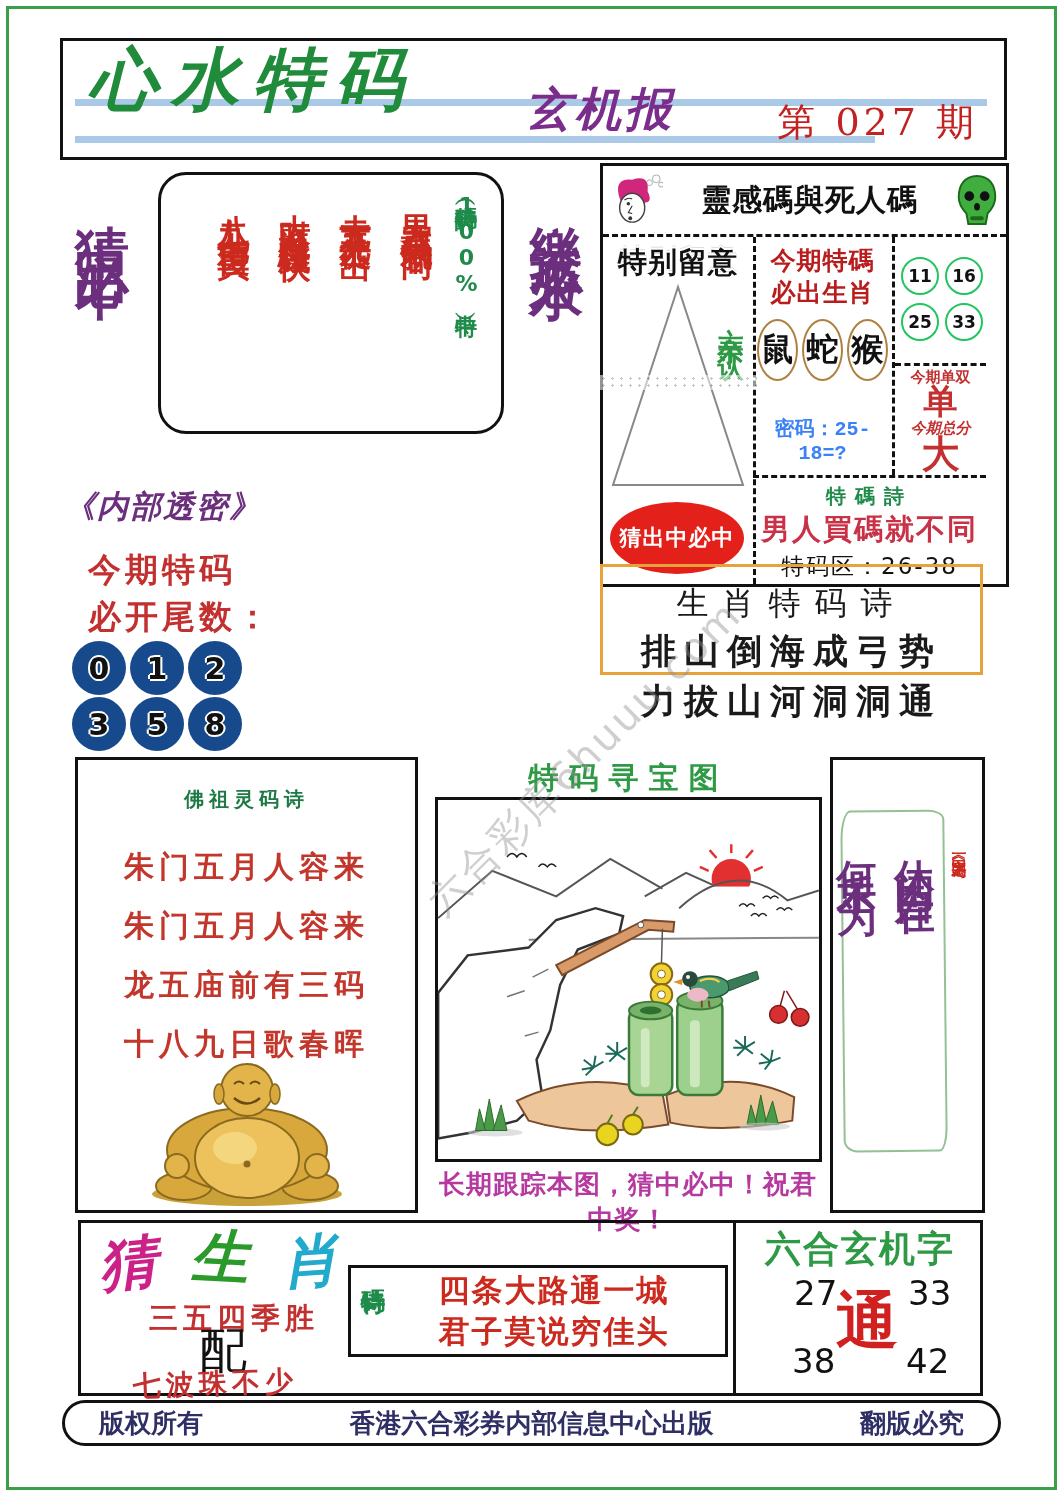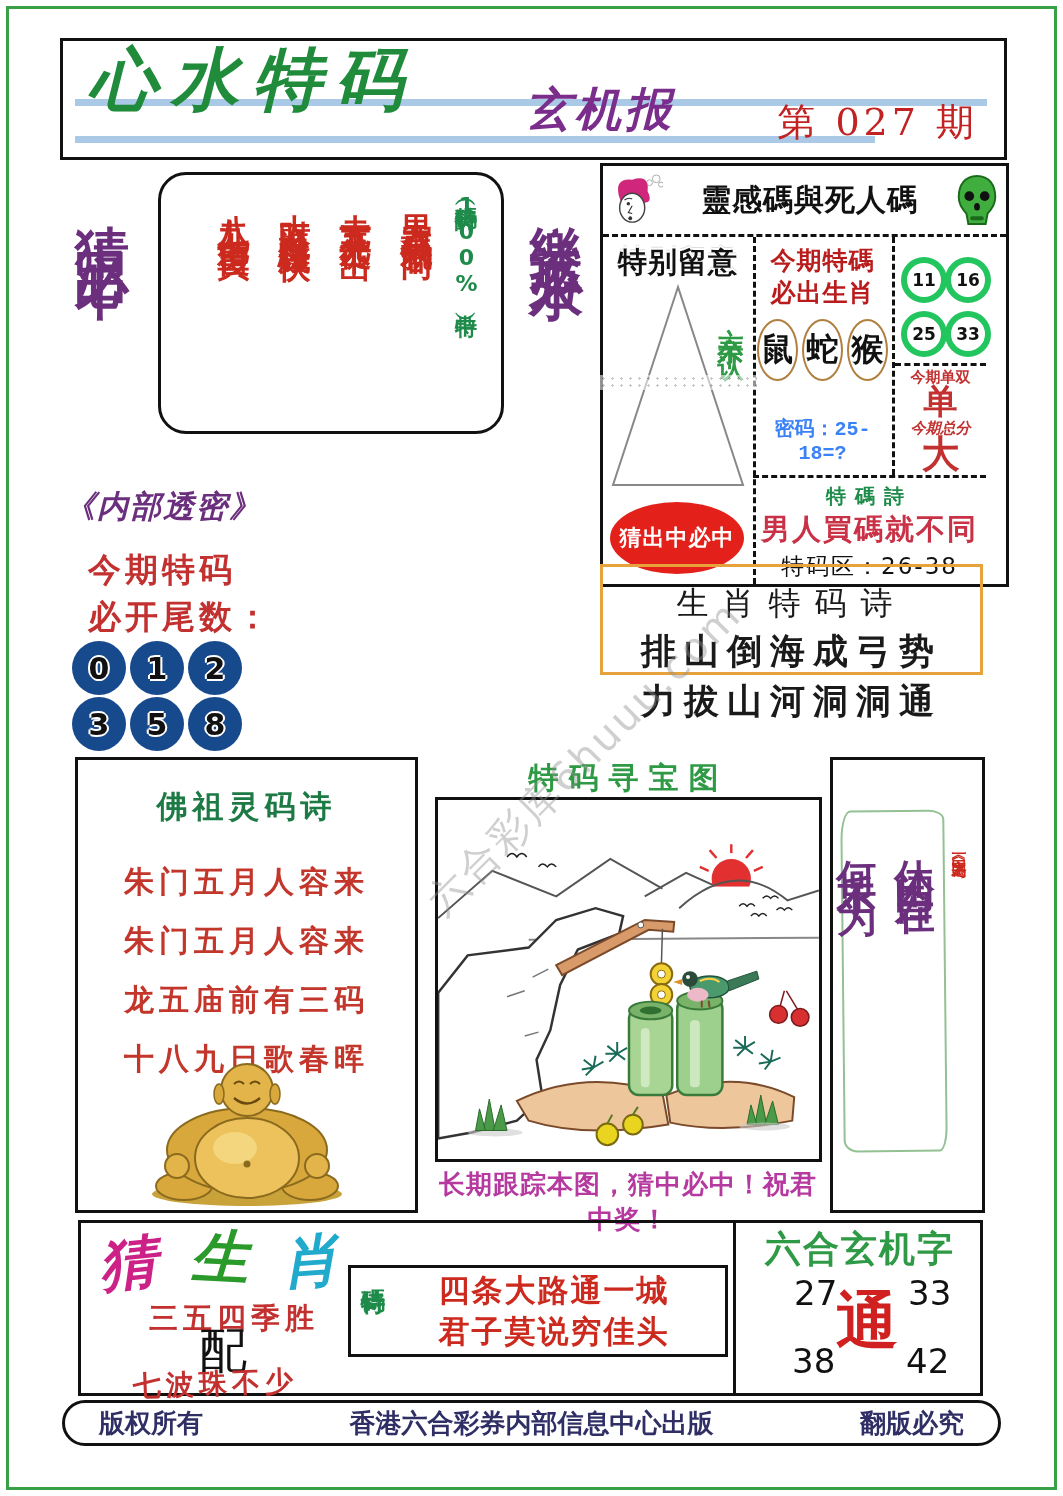--- a/index.html
+++ b/index.html
@@ -57,21 +57,21 @@
   .zheader{position:absolute;top:8px;width:100%;text-align:center;font-size:25px;font-weight:bold;
            color:#b91c1c;line-height:32px;letter-spacing:1px;}
   .ovals{position:absolute;top:82px;width:100%;display:flex;justify-content:center;gap:4px;}
   .zoval{width:37px;height:58px;border:2px solid #b08040;border-radius:50%;
          font-size:32px;font-family:"DejaVu Serif",serif;font-weight:bold;color:#111;}
   .mima{position:absolute;bottom:10px;width:100%;text-align:center;color:#3b82f6;
         font-size:20px;font-weight:bold;font-family:Liberation Mono, monospace;}
   .col3{position:absolute;left:292px;top:0;width:91px;height:238px;}
   .circ-grid{position:absolute;top:20px;left:6px;width:80px;display:grid;
              grid-template-columns:36px 36px;gap:8px;}
-  .ncirc{width:34px;height:34px;border:6px solid #22c55e;border-radius:50%;
+  .ncirc{width:34px;height:34px;border:2px solid #22c55e;border-radius:50%;
          font-size:17px;font-weight:bold;color:#111;}
   .c3-div{position:absolute;top:126px;left:0;right:0;border-top:3px dashed #111;}
   .ds-label{position:absolute;top:131px;width:100%;text-align:center;font-size:15px;
             color:#c23030;font-weight:bold;}
   .dan{position:absolute;top:147px;width:100%;text-align:center;font-size:34px;color:#c23030;
        font-family:"DejaVu Serif",serif;font-weight:bold;line-height:1;}
   .zf-label{position:absolute;top:182px;width:100%;text-align:center;font-size:15px;
             color:#c23030;font-weight:bold;font-style:italic;}
   .da{position:absolute;top:198px;width:100%;text-align:center;font-size:38px;color:#c23030;
       font-family:"DejaVu Serif",serif;font-weight:bold;line-height:1;}
@@ -94,21 +94,21 @@
   .neibu-sub{left:76px;top:546px;font-size:33px;color:#c23030;line-height:47px;letter-spacing:4px;margin-left:12px;}
   .balls{left:70px;top:640px;width:200px;}
   .ball{display:inline-flex;align-items:center;justify-content:center;width:54px;height:54px;
         border-radius:50%;background:#164a8c;margin:1px 2px;}
   .ball span{font-size:30px;font-weight:bold;color:#111;
              text-shadow:-2px 0 #fff,2px 0 #fff,0 -2px #fff,0 2px #fff,-1px -1px #fff,1px 1px #fff;}
 
   
   .fozu-box{left:75px;top:757px;width:343px;height:456px;border:3px solid #111;
             box-sizing:border-box;text-align:center;}
-  .fz-title{margin-top:26px;color:#1e7a45;font-size:31px;font-weight:bold;letter-spacing:5px;
+  .fz-title{margin-top:26px;color:#1e7a45;font-size:20px;font-weight:bold;letter-spacing:5px;
             font-family:"DejaVu Serif",serif;}
   .fz-lines{margin-top:24px;color:#c3362b;font-size:30px;line-height:59px;letter-spacing:5px;}
   .buddha{position:absolute;bottom:4px;left:50%;transform:translateX(-50%);}
 
   
   .xb-title{left:435px;top:758px;width:387px;text-align:center;color:#2f9a45;font-size:30px;
             font-weight:bold;letter-spacing:10px;font-family:"DejaVu Serif",serif;}
   .pic-box{left:435px;top:797px;width:387px;height:365px;border:3px solid #111;box-sizing:border-box;background:#fff;}
   .caption{left:428px;top:1167px;width:400px;text-align:center;color:#b5399f;font-size:26px;
            font-weight:bold;letter-spacing:1px;font-family:"DejaVu Serif",serif;}

